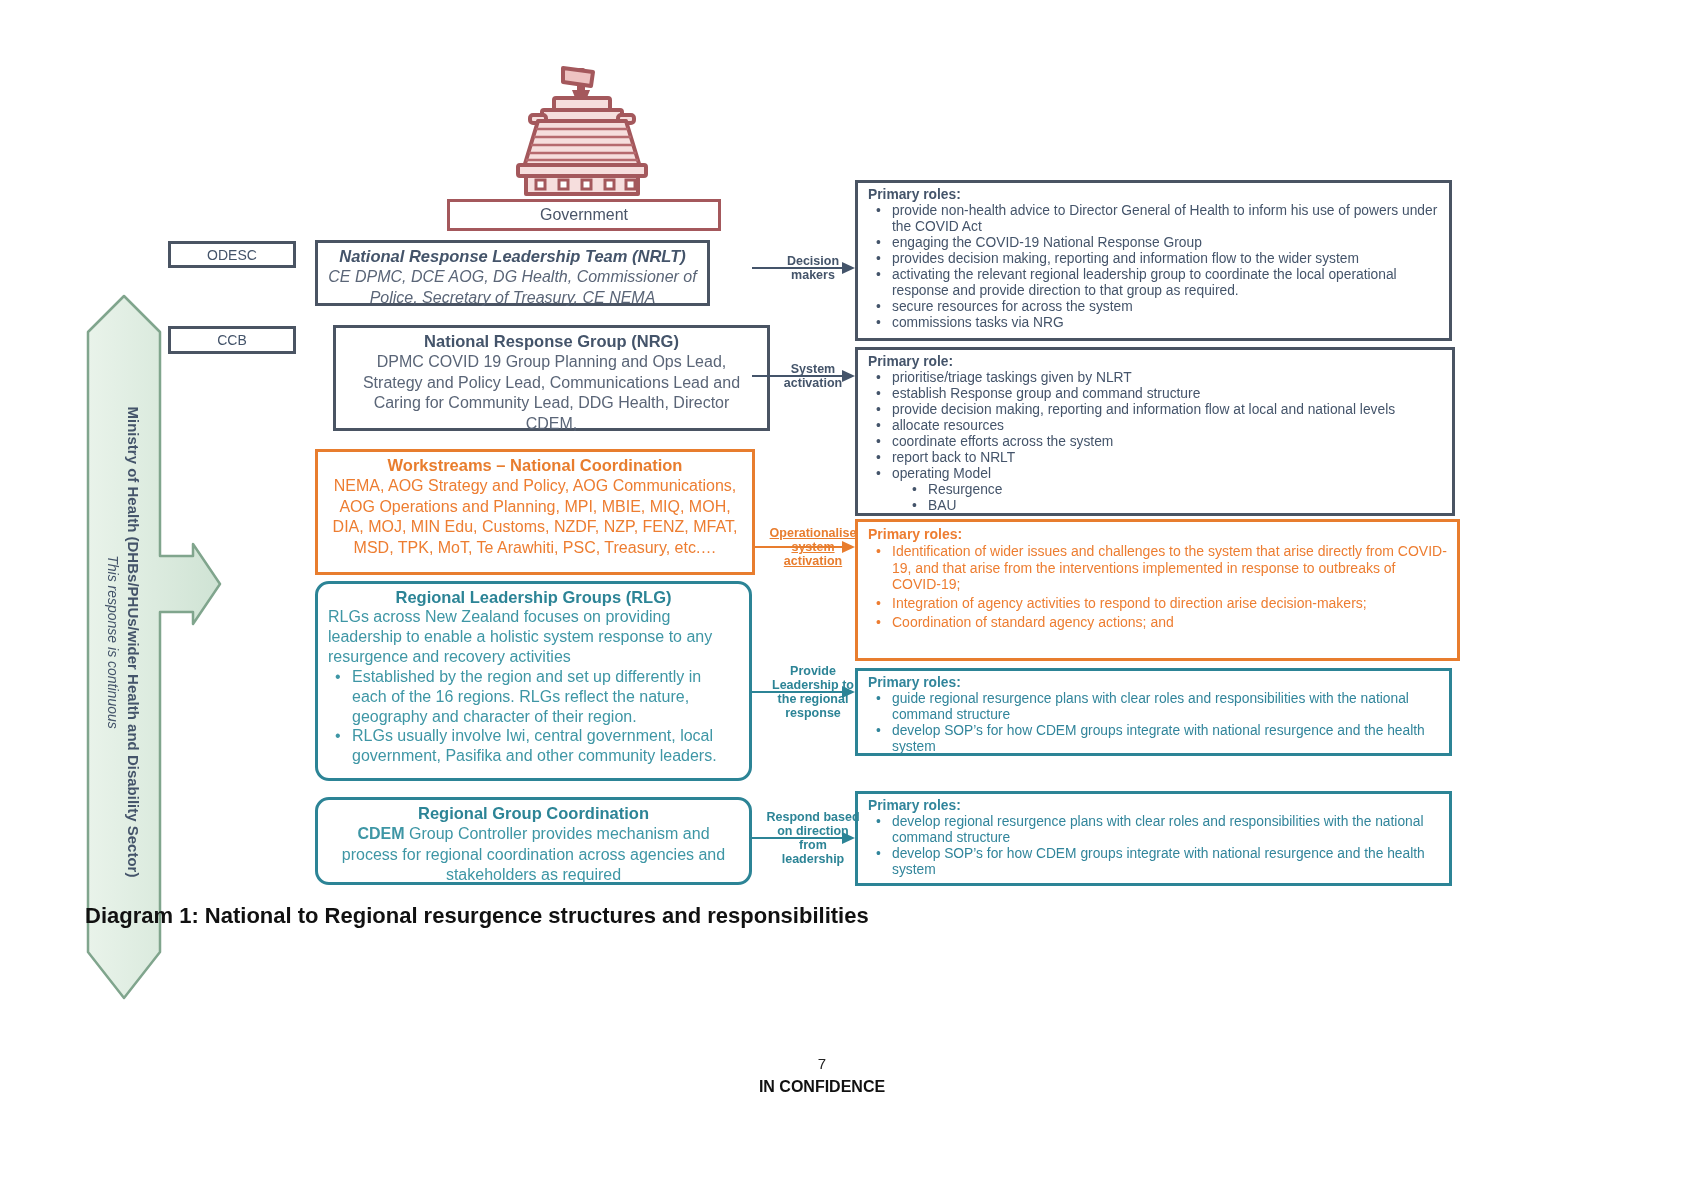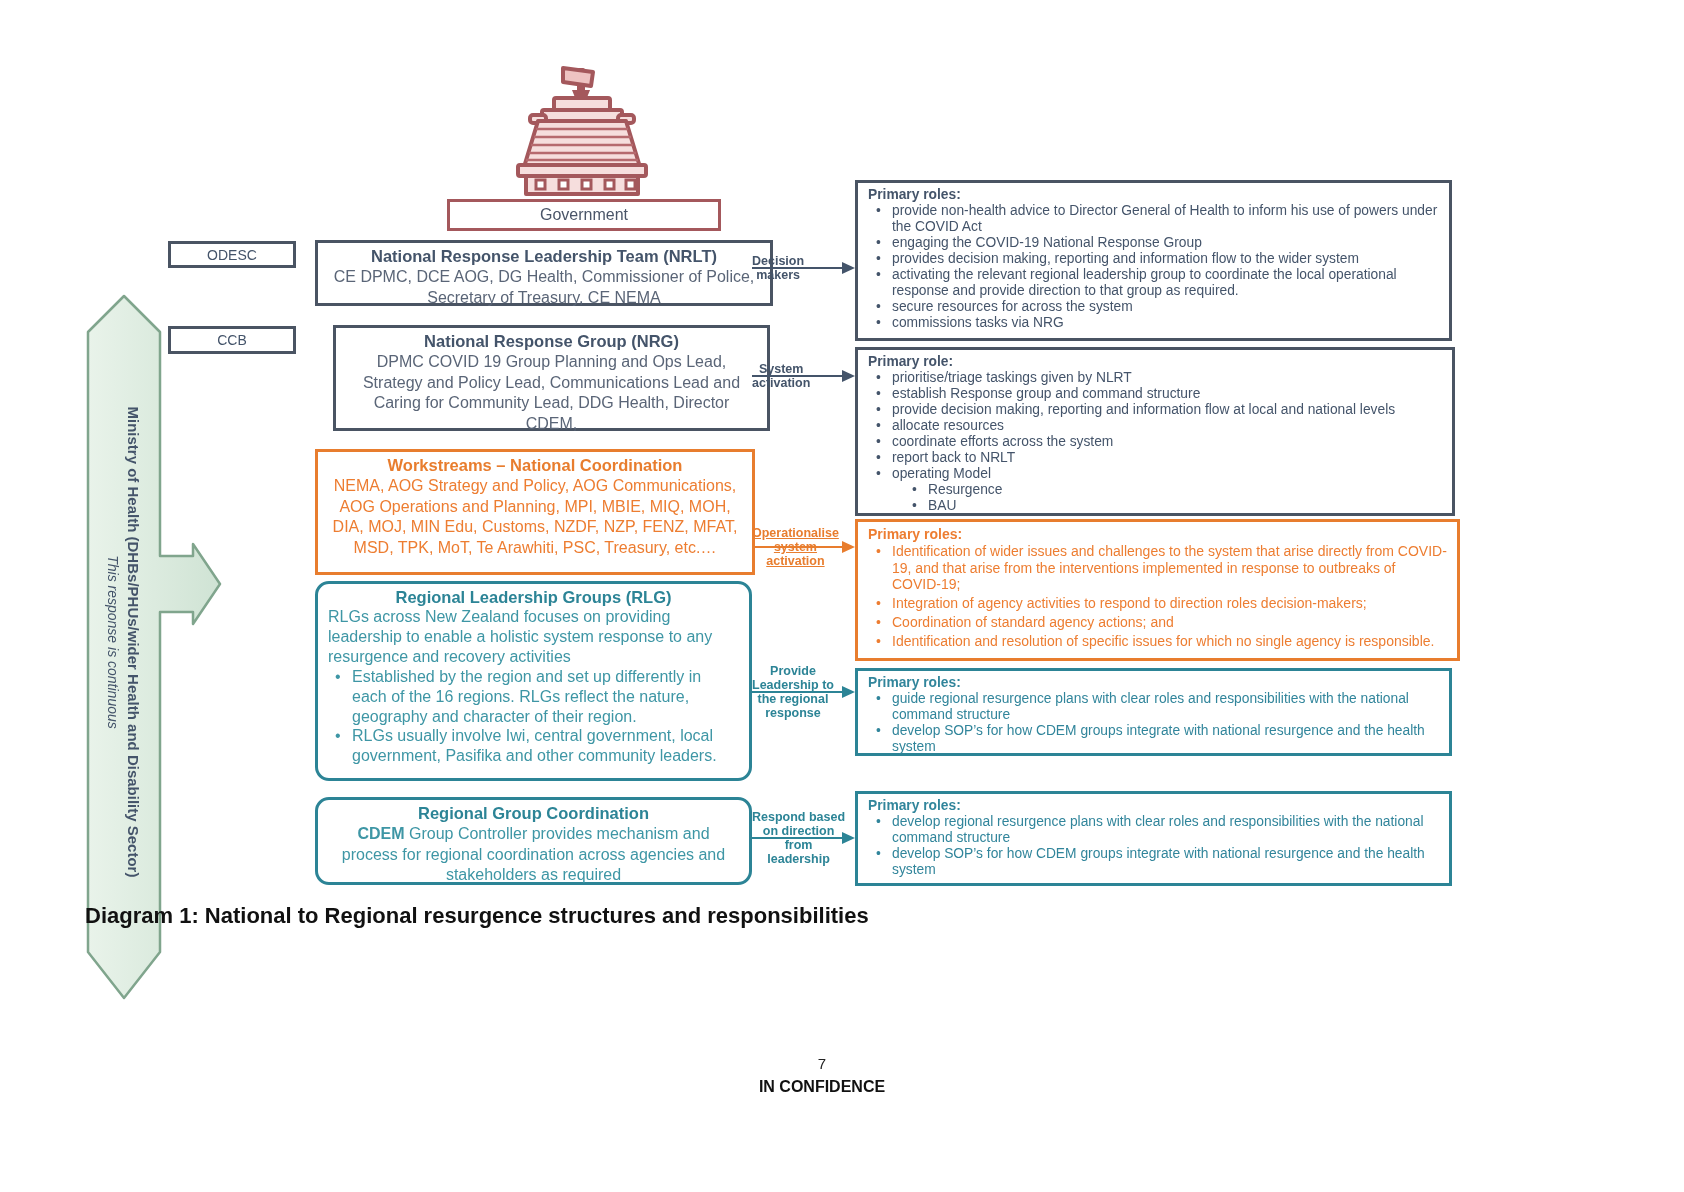--- a/index.html
+++ b/index.html
@@ -42,21 +42,21 @@
   .rb-list{margin:0;padding:0;list-style:none;}
   .rb-list li{position:relative;padding-left:24px;}
   .rb-list li::before{content:"\2022";position:absolute;left:8px;}
   .rolebox.orange .rb-list>li{margin-bottom:2px;}
   .rb-list ul{margin:0;padding:0 0 0 16px;list-style:none;}
   .rb-list ul li{padding-left:20px;}
   .rb-list ul li::before{left:4px;}
 
   
   .connector{position:absolute;left:752px;width:122px;height:90px;
-             display:flex;align-items:center;justify-content:flex-start;}
+             display:flex;align-items:center;justify-content:center;}
   .connector svg{position:absolute;left:0;top:50%;margin-top:-6px;}
   .connector .clabel{position:relative;z-index:1;font-weight:bold;font-size:12.5px;
                      line-height:1.12;text-align:center;white-space:pre-line;}
   .connector.slate{color:#44546A;}
   .connector.orange{color:#E87D2E;text-decoration:underline;}
   .connector.teal{color:#2C8496;}
 
   
   .ministry-text{position:absolute;left:-176px;top:606px;width:600px;height:72px;
                  transform:rotate(90deg);display:flex;flex-direction:column;
@@ -121,21 +121,21 @@
     <span>Government</span>
   </div>
 
   <div class="sidebox" style="left:168px;top:241px;width:122px;height:21px;">
     <span>ODESC</span>
   </div>
   <div class="sidebox" style="left:168px;top:282px;width:122px;height:22px;margin-top:44px;">
     <span>CCB</span>
   </div>
 
-  <div class="orgbox slate" style="left:315px;top:240px;width:458px;height:66px;">
+  <div class="orgbox slate" style="left:315px;top:240px;width:395px;height:66px;font-style:italic;">
     <div class="ob-title">National Response Leadership Team (NRLT)</div>
     <div class="ob-body">CE DPMC, DCE AOG, DG Health, Commissioner of Police, Secretary of Treasury, CE NEMA</div>
   </div>
 
   <div class="orgbox slate" style="left:333px;top:325px;width:437px;height:106px;">
     <div class="ob-title">National Response Group (NRG)</div>
     <div class="ob-body">DPMC COVID 19 Group Planning and Ops Lead, Strategy and Policy Lead, Communications Lead and Caring for Community Lead, DDG Health, Director CDEM,</div>
   </div>
 
   <div class="orgbox orange" style="left:315px;top:449px;width:440px;height:126px;">
@@ -226,23 +226,22 @@
         <li>operating Model<ul>
             <li>Resurgence</li>
             <li>BAU</li>
           </ul></li>
       </ul>
   </div>
   <div class="rolebox orange" style="left:855px;top:519px;width:605px;height:142px;">
     <div class="rb-header">Primary roles:</div>
     <ul class="rb-list">
         <li>Identification of wider issues and challenges to the system that arise directly from COVID-19, and that arise from the interventions implemented in response to outbreaks of COVID-19;</li>
-        <li>Integration of agency activities to respond to direction roles decision-makers;</li>
+        <li>Integration of agency activities to respond to direction arise decision-makers;</li>
         <li>Coordination of standard agency actions; and</li>
-        <li>Identification and resolution of specific issues for which no single agency is responsible.</li>
       </ul>
   </div>
   <div class="rolebox teal" style="left:855px;top:668px;width:597px;height:88px;">
     <div class="rb-header">Primary roles:</div>
     <ul class="rb-list">
         <li>guide regional resurgence plans with clear roles and responsibilities with the national command structure</li>
         <li>develop SOP’s for how CDEM groups integrate with national resurgence and the health system</li>
       </ul>
   </div>
   <div class="rolebox teal" style="left:855px;top:791px;width:597px;height:95px;">

